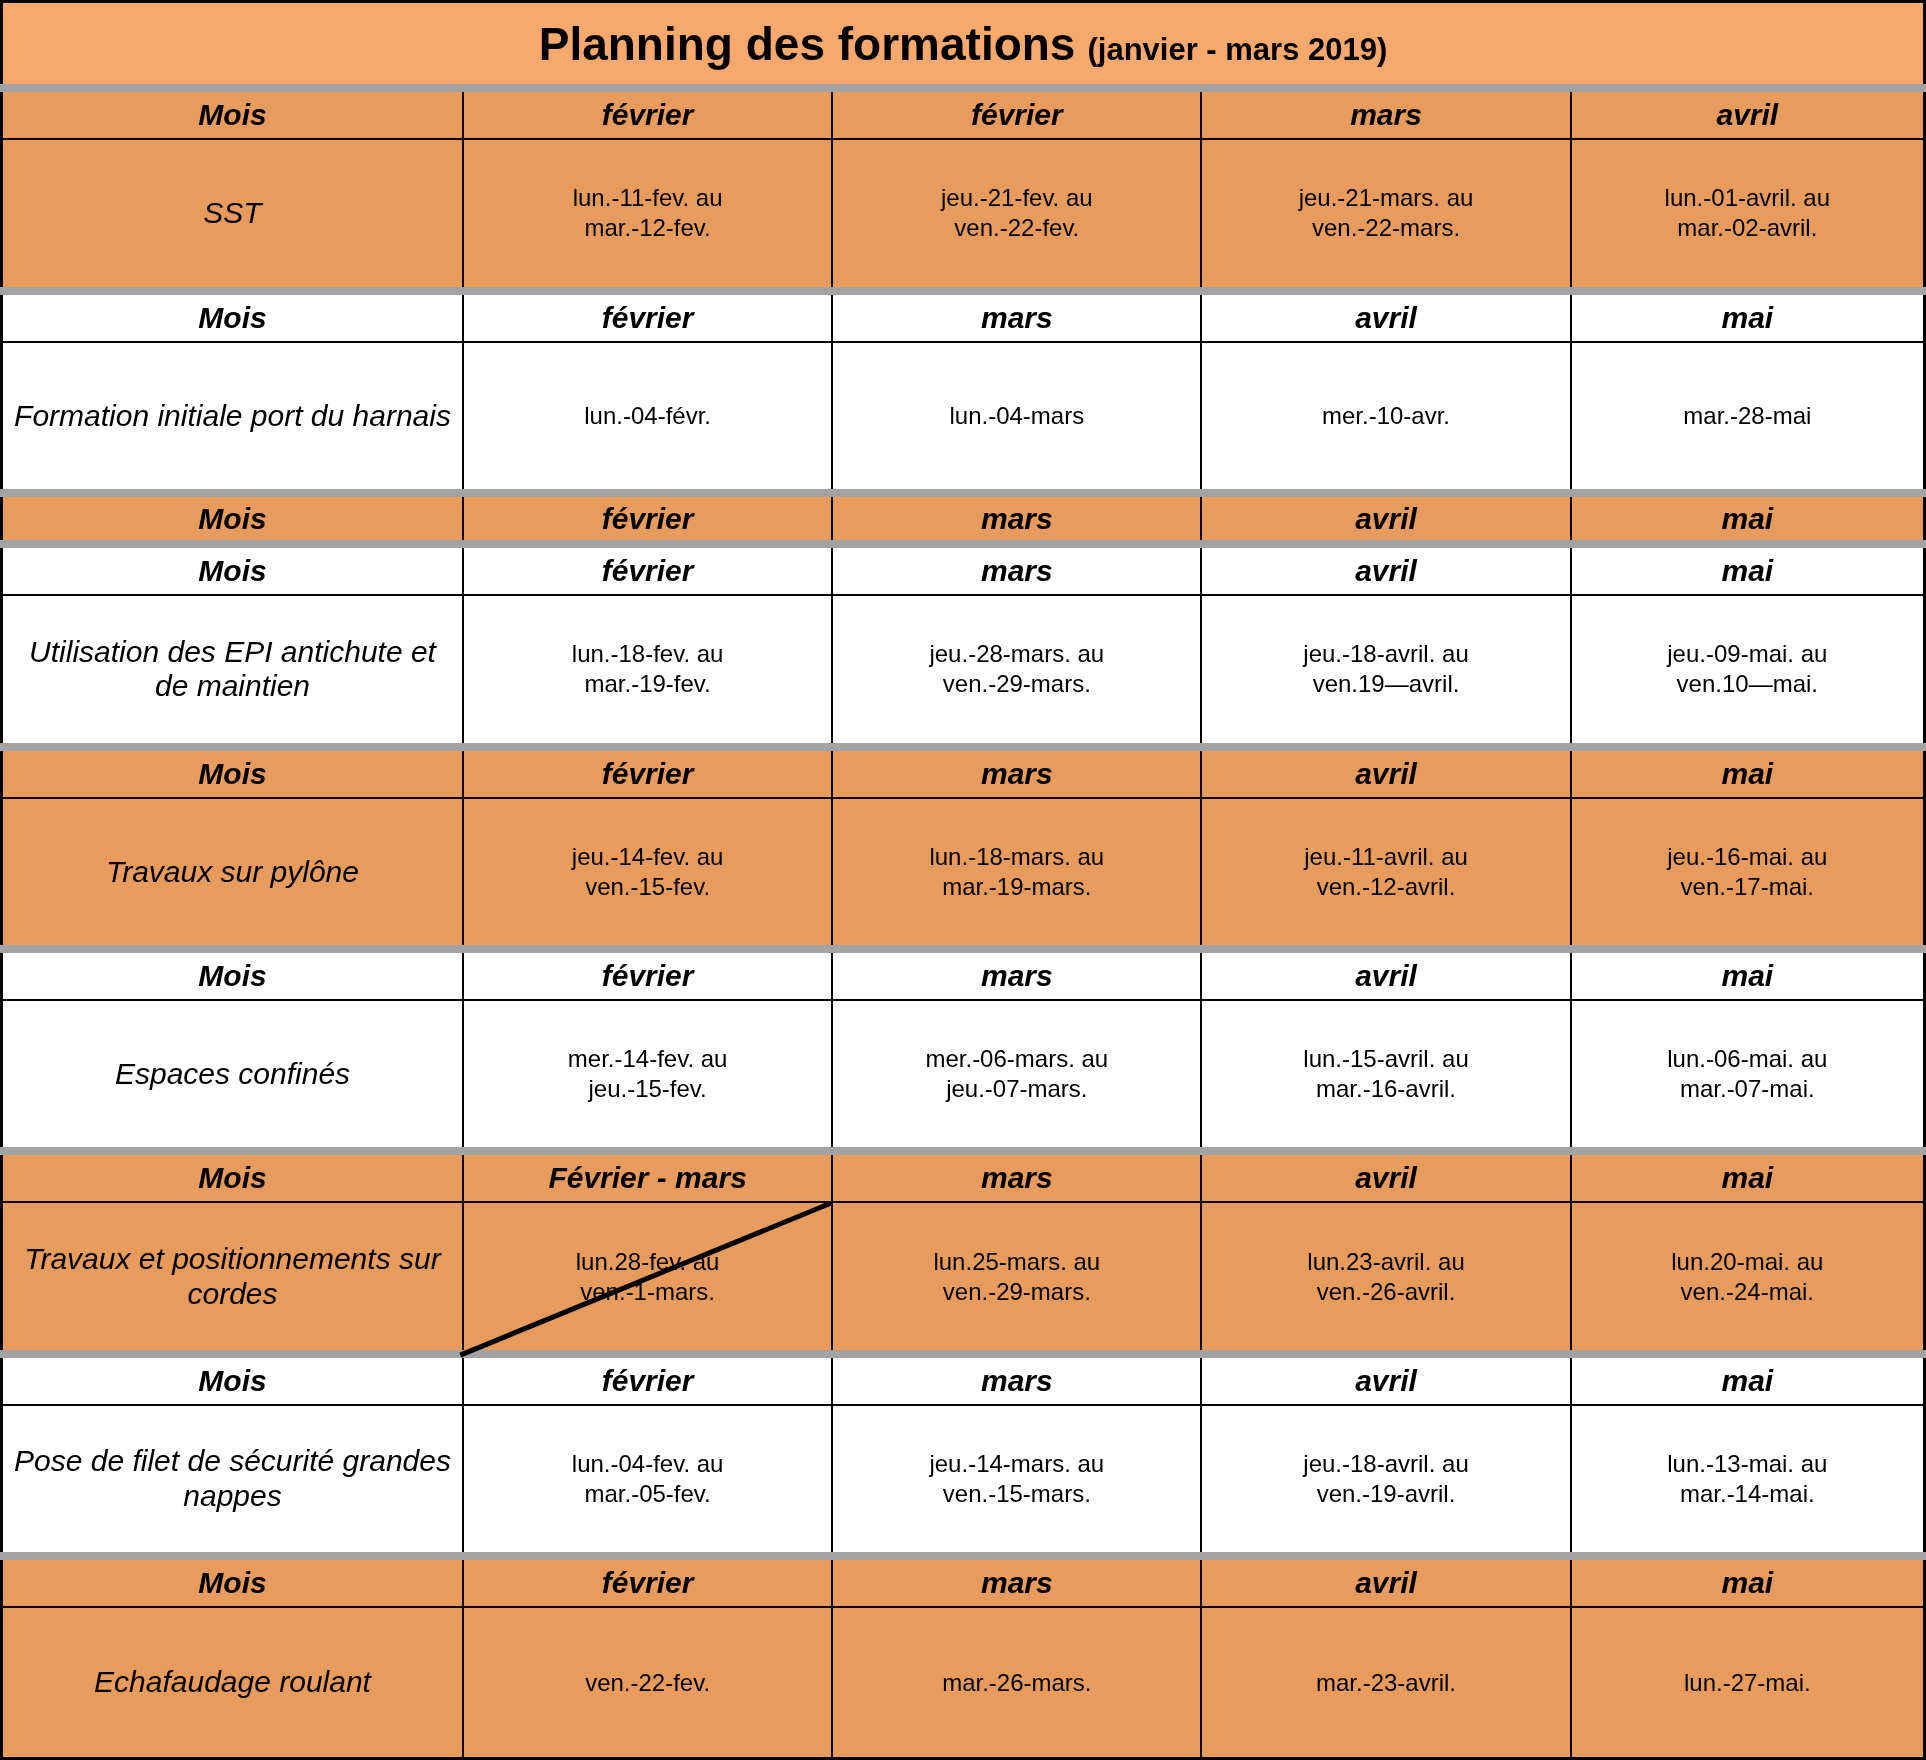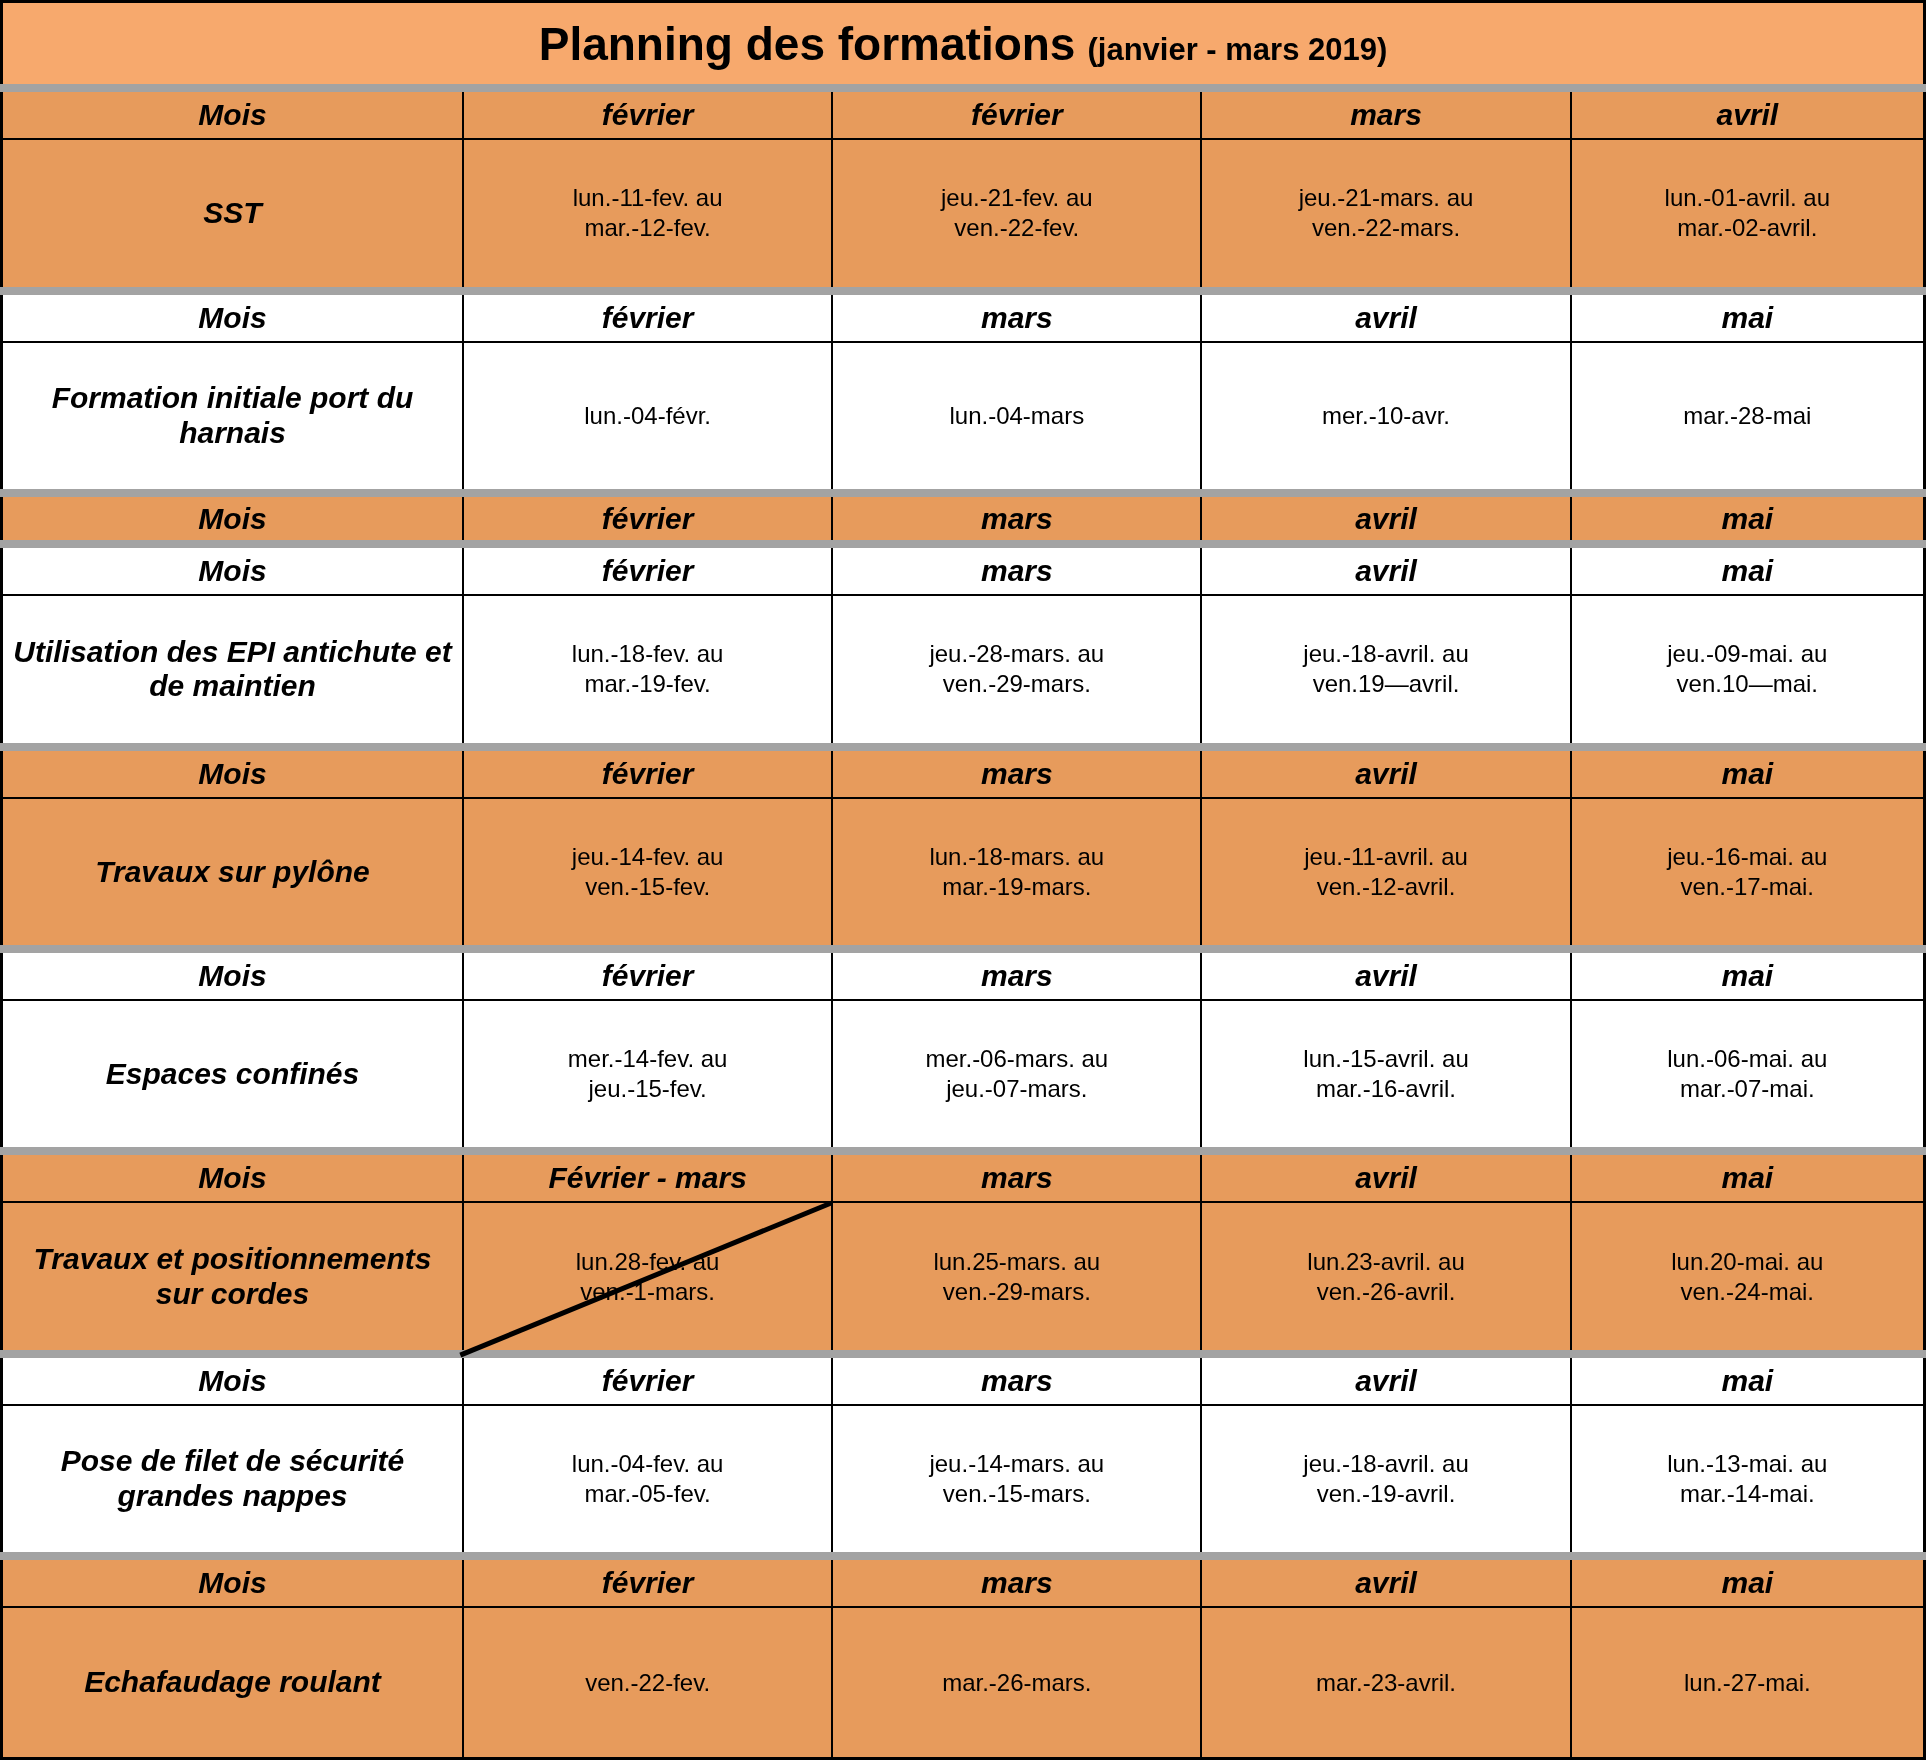--- a/index.html
+++ b/index.html
@@ -56,21 +56,21 @@
     font-weight: bold;
     font-style: italic;
   }
   .data-row td { height: 136px; }
 
   tbody.orange th, tbody.orange td { background: #e79b5c; }
   tbody.white  th, tbody.white  td { background: #ffffff; }
 
   .fname {
     font-size: 30px;
-    font-weight: bold;
+    font-weight: normal;
     font-style: italic;
     line-height: 1.15;
     margin-top: 32px;
   }
   .date {
     font-size: 24px;
     white-space: pre-line;
     line-height: 1.25;
   }
   td.struck { position: relative; }

